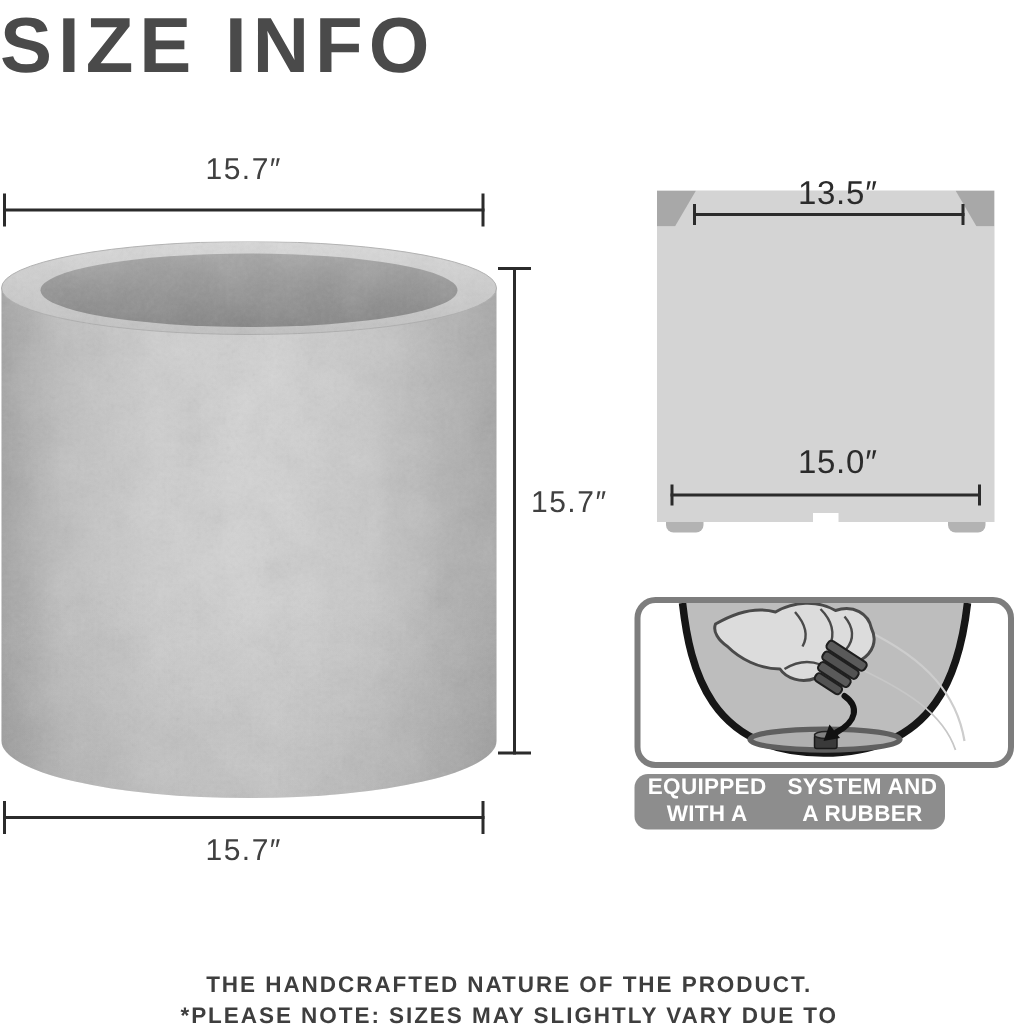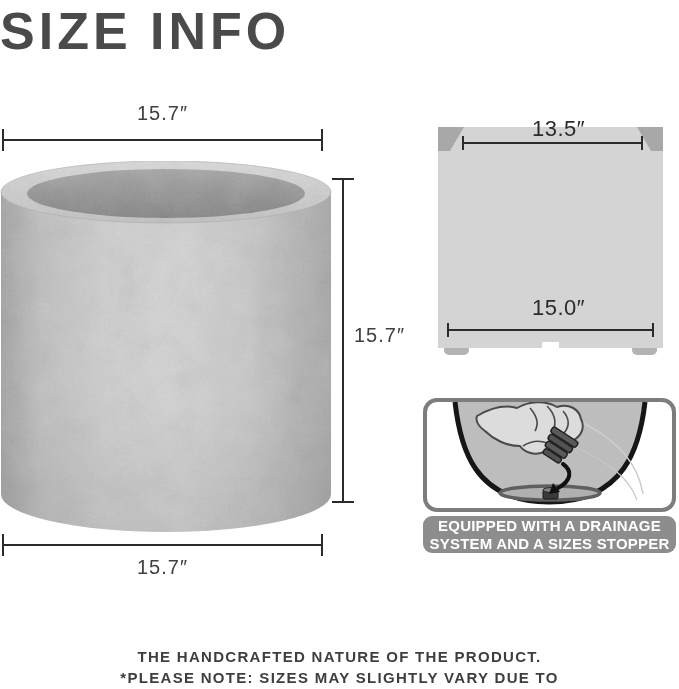--- a/index.html
+++ b/index.html
@@ -27,23 +27,23 @@
   .wedge.l{left:0;clip-path:polygon(0 0,100% 0,46% 100%,0 100%);}
   .wedge.r{right:0;clip-path:polygon(0 0,100% 0,100% 100%,54% 100%);}
   .xlabel{position:absolute;left:16px;right:0;text-align:center;font-size:22px;color:#2b2b2b;letter-spacing:0.5px;}
   .foot{position:absolute;top:221px;width:25px;height:7px;background:#b3b3b3;border-radius:0 0 5px 5px;}
   .notch{position:absolute;left:104px;top:215px;width:17px;height:7px;background:#ffffff;}
 
   
   .card{position:absolute;left:423px;top:398px;width:253px;}
   .illus{box-sizing:border-box;width:253px;height:114px;border:4px solid #7d7d7d;
          border-radius:14px;background:#ffffff;overflow:hidden;}
-  .caption{box-sizing:border-box;margin-top:4px;width:253px;height:37px;background:#8d8d8d;
+  .caption{box-sizing:border-box;margin-top:4px;width:207px;height:37px;background:#8d8d8d;
            border-radius:9px;color:#ffffff;font-weight:bold;font-size:15px;line-height:18px;
-           letter-spacing:0.2px;text-align:center;display:flex;flex-direction:column;justify-content:center;}
+           letter-spacing:0.2px;text-align:center;display:flex;flex-direction:row;justify-content:center;}
 
   
   .footnote{position:absolute;left:0;right:0;top:646px;text-align:center;color:#3e3e3e;
             font-size:15px;font-weight:600;letter-spacing:1.3px;line-height:21px;}
 
   .abs{position:absolute;}
 </style>
 </head>
 <body>
 
@@ -147,21 +147,21 @@
         <g transform="rotate(33 131 45)">
           <rect x="116" y="30" width="30" height="6.5" rx="2.5" fill="#5a5a5a" stroke="#1f1f1f" stroke-width="1.4"></rect>
           <rect x="117.5" y="37.5" width="27" height="6.5" rx="2.5" fill="#525252" stroke="#1f1f1f" stroke-width="1.4"></rect>
           <rect x="119" y="45" width="24" height="6.5" rx="2.5" fill="#5a5a5a" stroke="#1f1f1f" stroke-width="1.4"></rect>
           <rect x="121" y="52.5" width="20" height="6" rx="2.5" fill="#525252" stroke="#1f1f1f" stroke-width="1.4"></rect>
         </g>
       </svg>
     </div>
     <div class="caption">
       <span>EQUIPPED WITH A DRAINAGE</span>
-      <span>SYSTEM AND A SIZES STOPPER</span>
+      <span>SYSTEM AND A RUBBER RUBBER</span>
     </div>
   </div>
 
   <div class="footnote">
     <div>THE HANDCRAFTED NATURE OF THE PRODUCT.</div>
     <div>*PLEASE NOTE: SIZES MAY SLIGHTLY VARY DUE TO</div>
   </div>
 
 </div>
 

